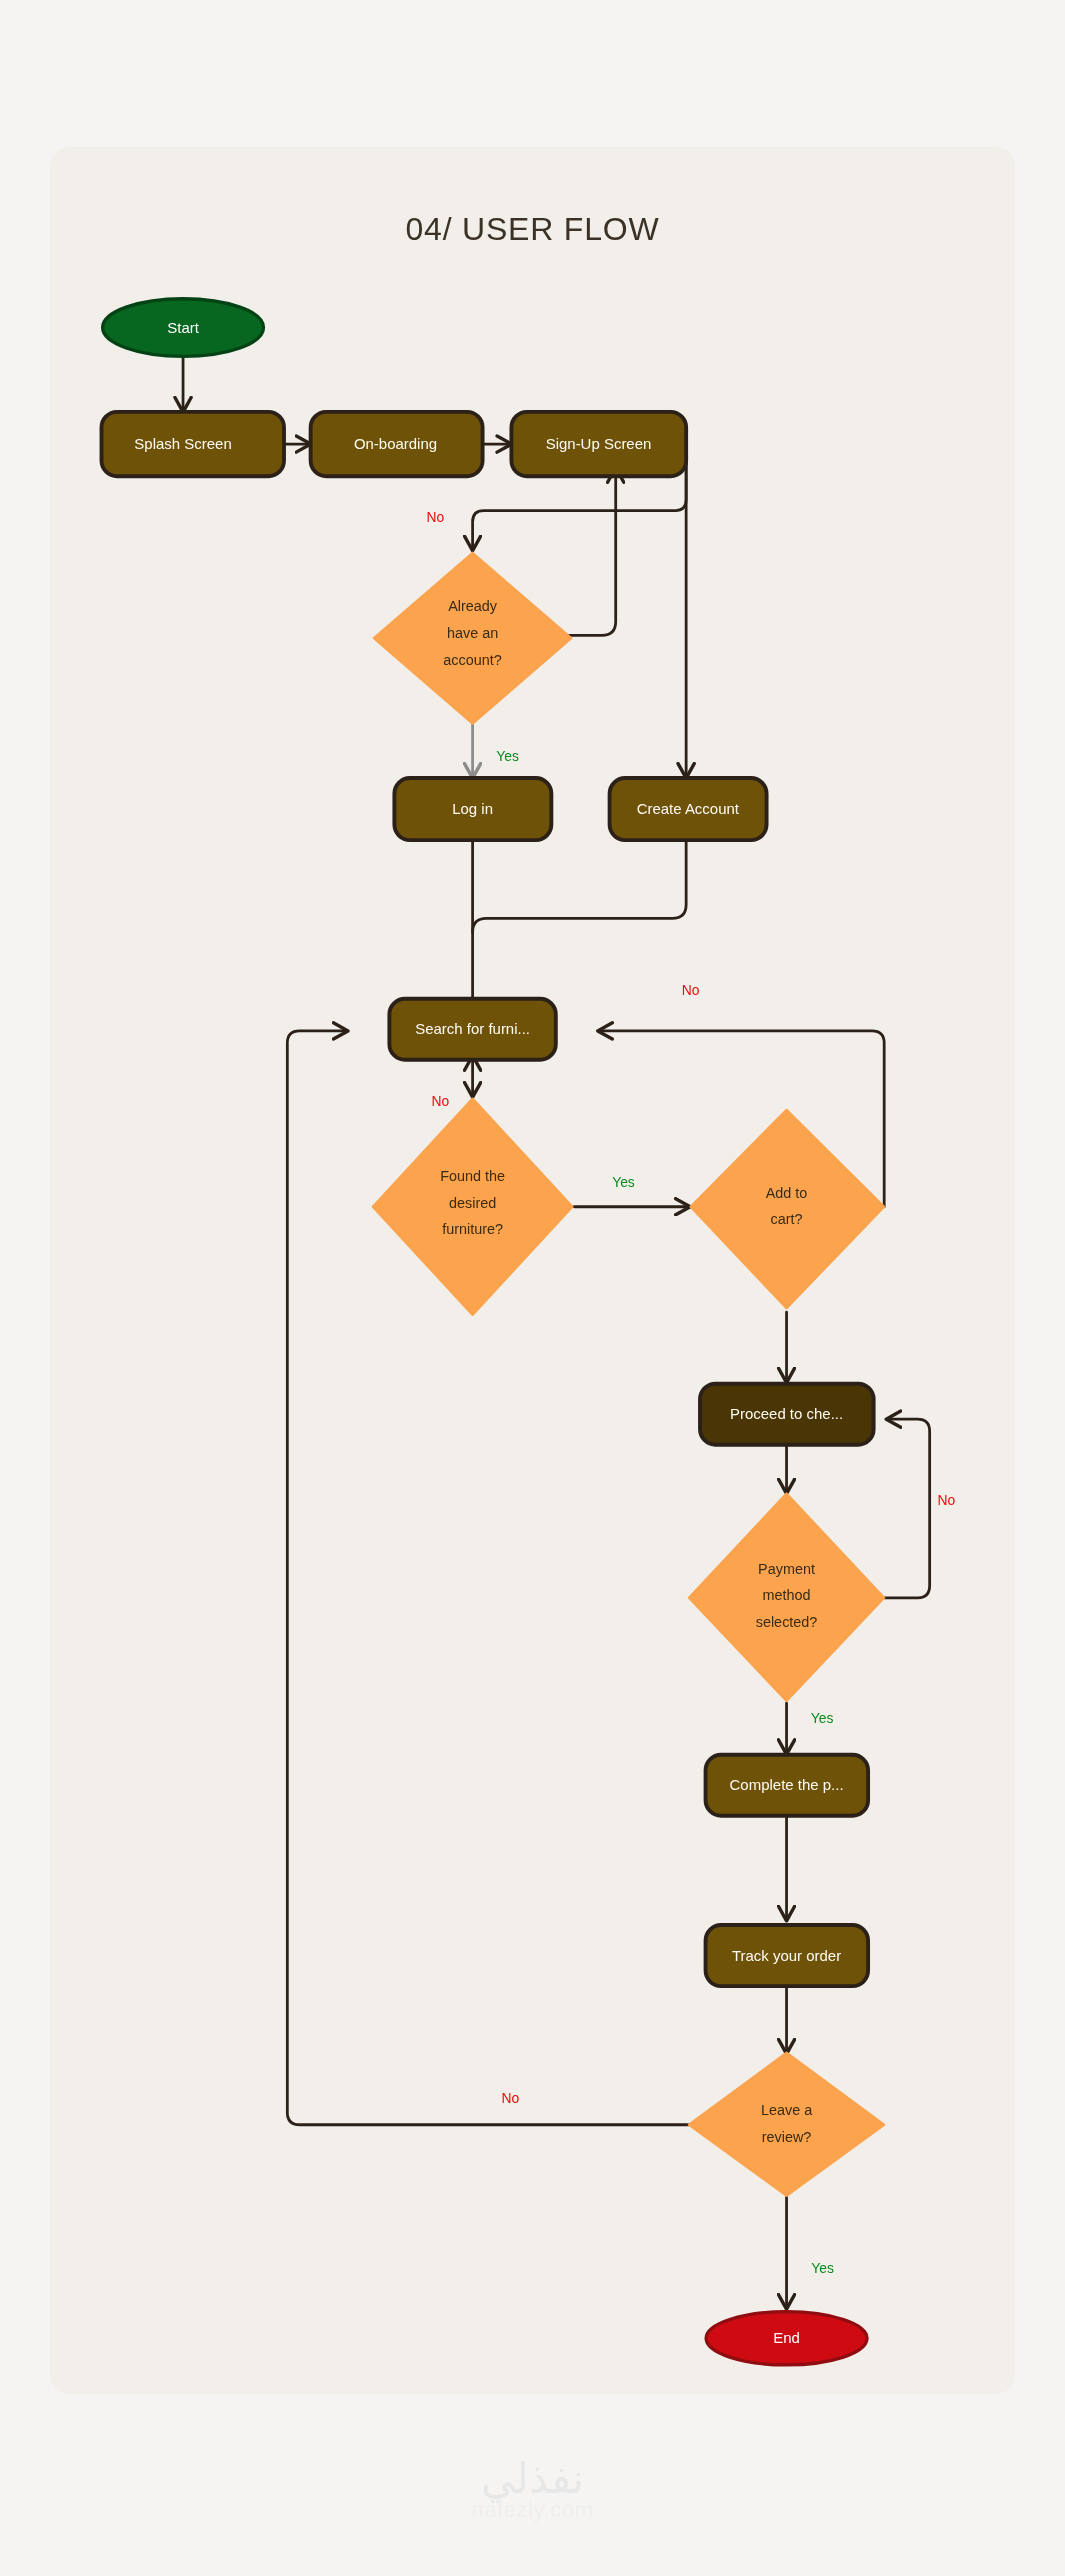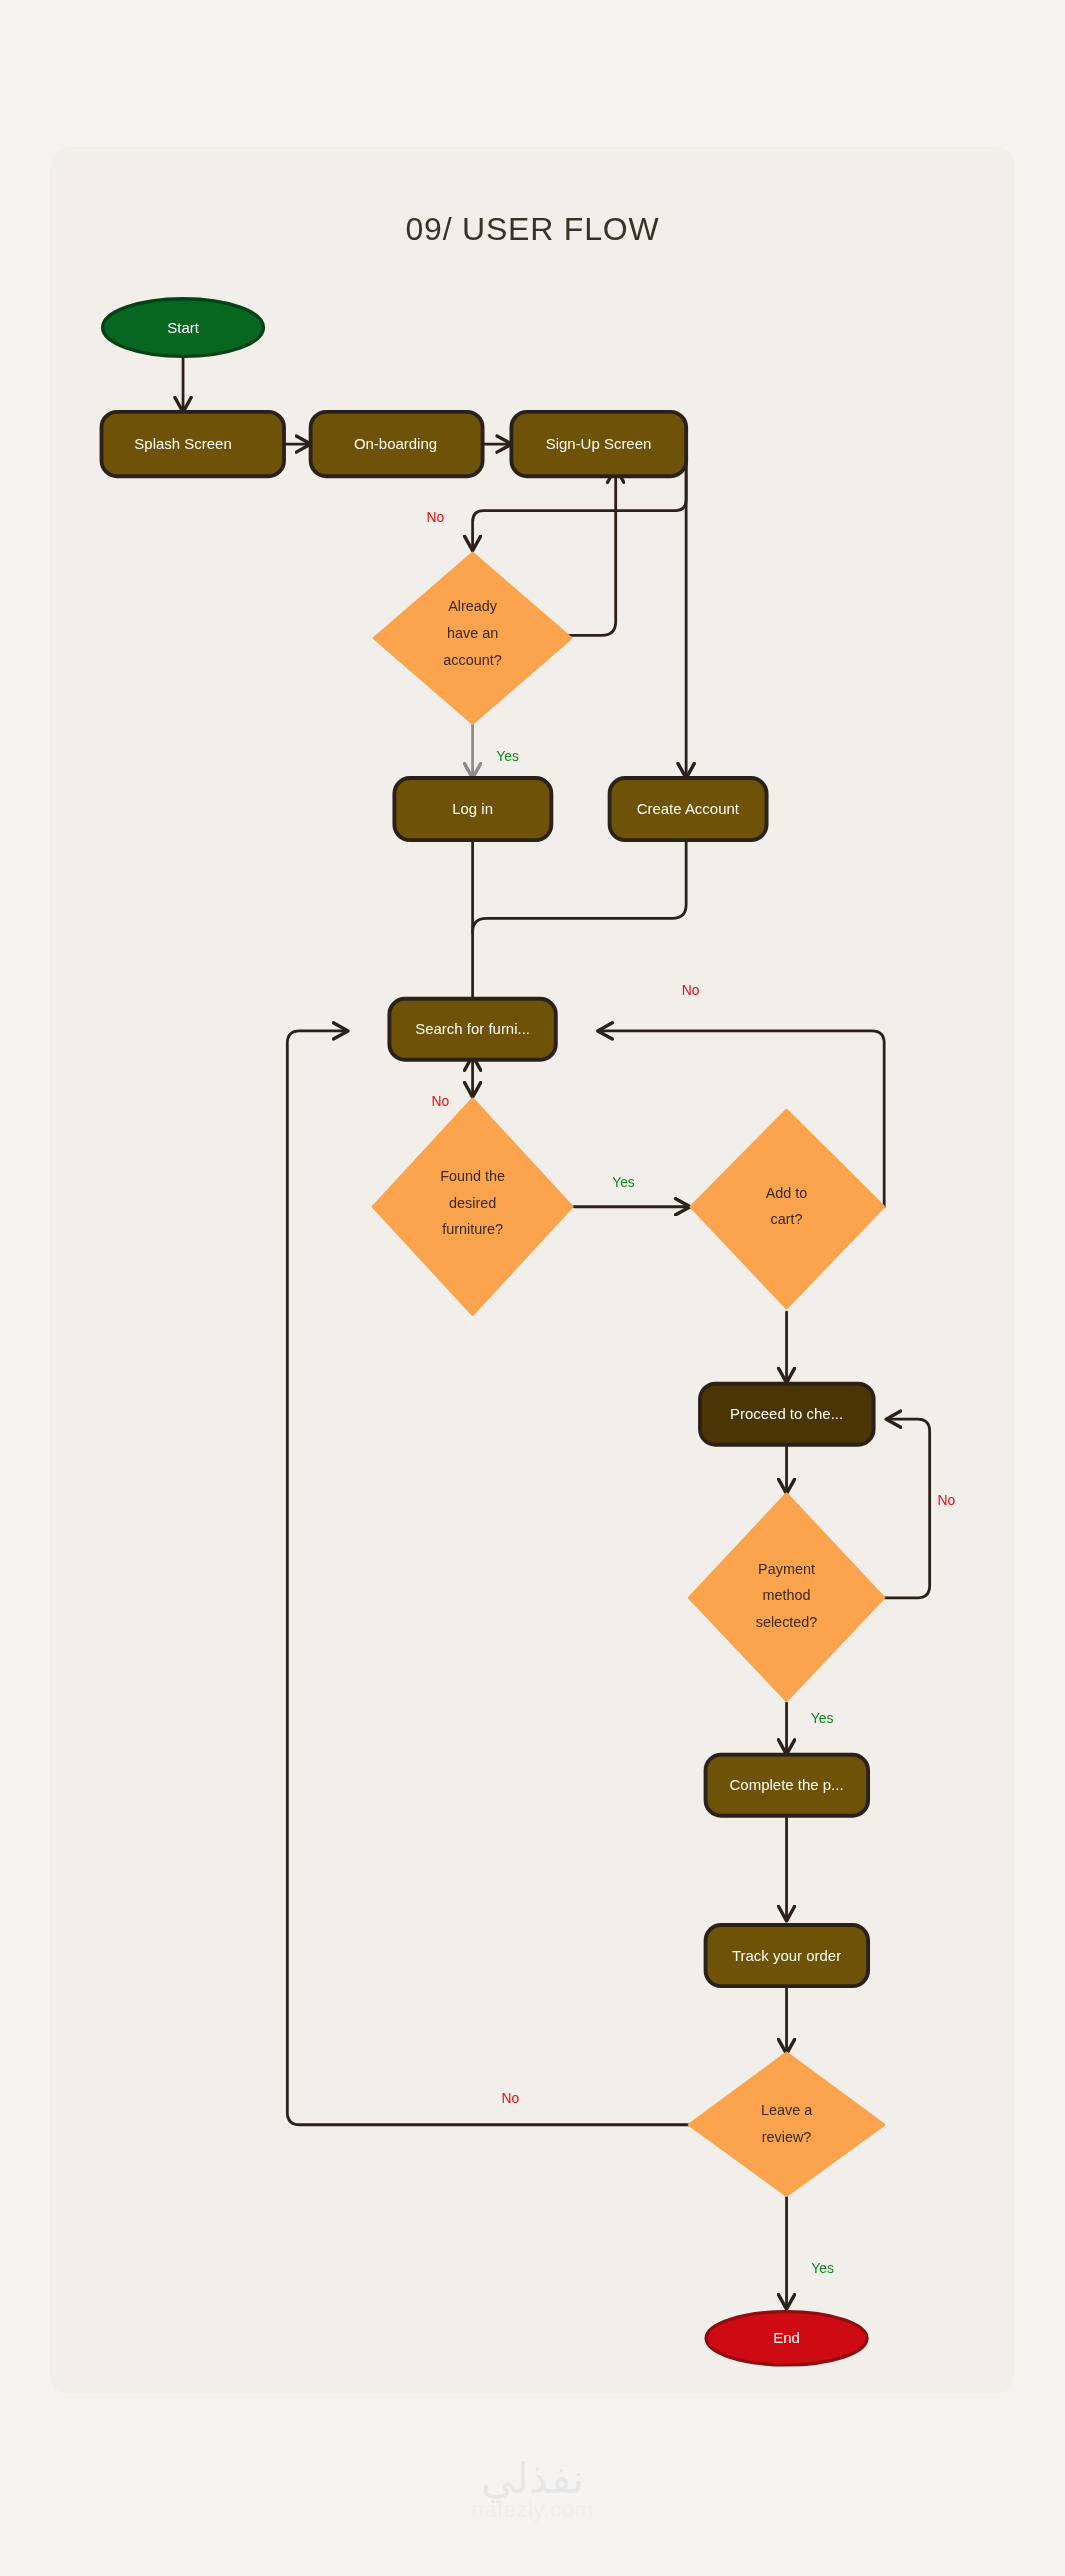--- a/index.html
+++ b/index.html
@@ -73,21 +73,21 @@
     margin-top: -3.3px;
   }
 </style>
 </head>
 <body>
 
 <div id="page">
 
   <div id="panel"></div>
 
-  <div id="flow-title">09/ USER FLOW</div>
+  <div id="flow-title">04/ USER FLOW</div>
 
   <svg id="flow-svg" width="1065" height="2576" viewBox="0 0 1920 4643">
     <defs>
       <marker id="arrow" viewBox="0 0 12 12" refX="9.2" refY="6" markerWidth="7" markerHeight="7" orient="auto-start-reverse">
         <path d="M1,1 L10,6 L1,11" fill="none" stroke="#2b2118" stroke-width="2.1" stroke-linecap="round" stroke-linejoin="round"></path>
       </marker>
       <marker id="arrowGray" viewBox="0 0 12 12" refX="9.2" refY="6" markerWidth="7" markerHeight="7" orient="auto-start-reverse">
         <path d="M1,1 L10,6 L1,11" fill="none" stroke="#8c8c8c" stroke-width="2.1" stroke-linecap="round" stroke-linejoin="round"></path>
       </marker>
     </defs>

